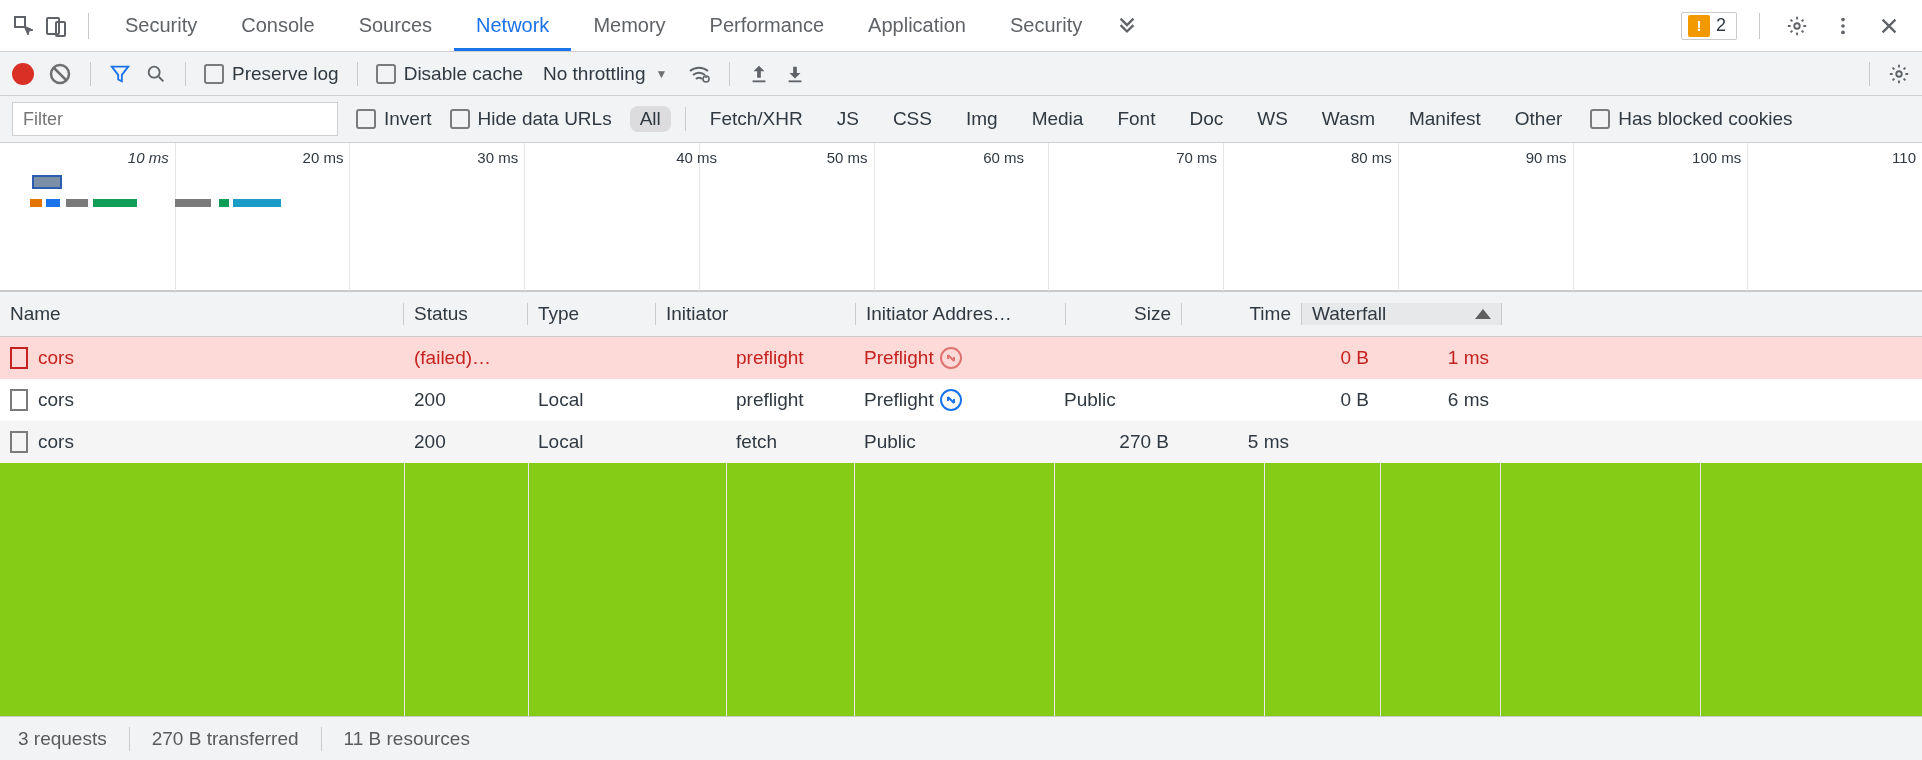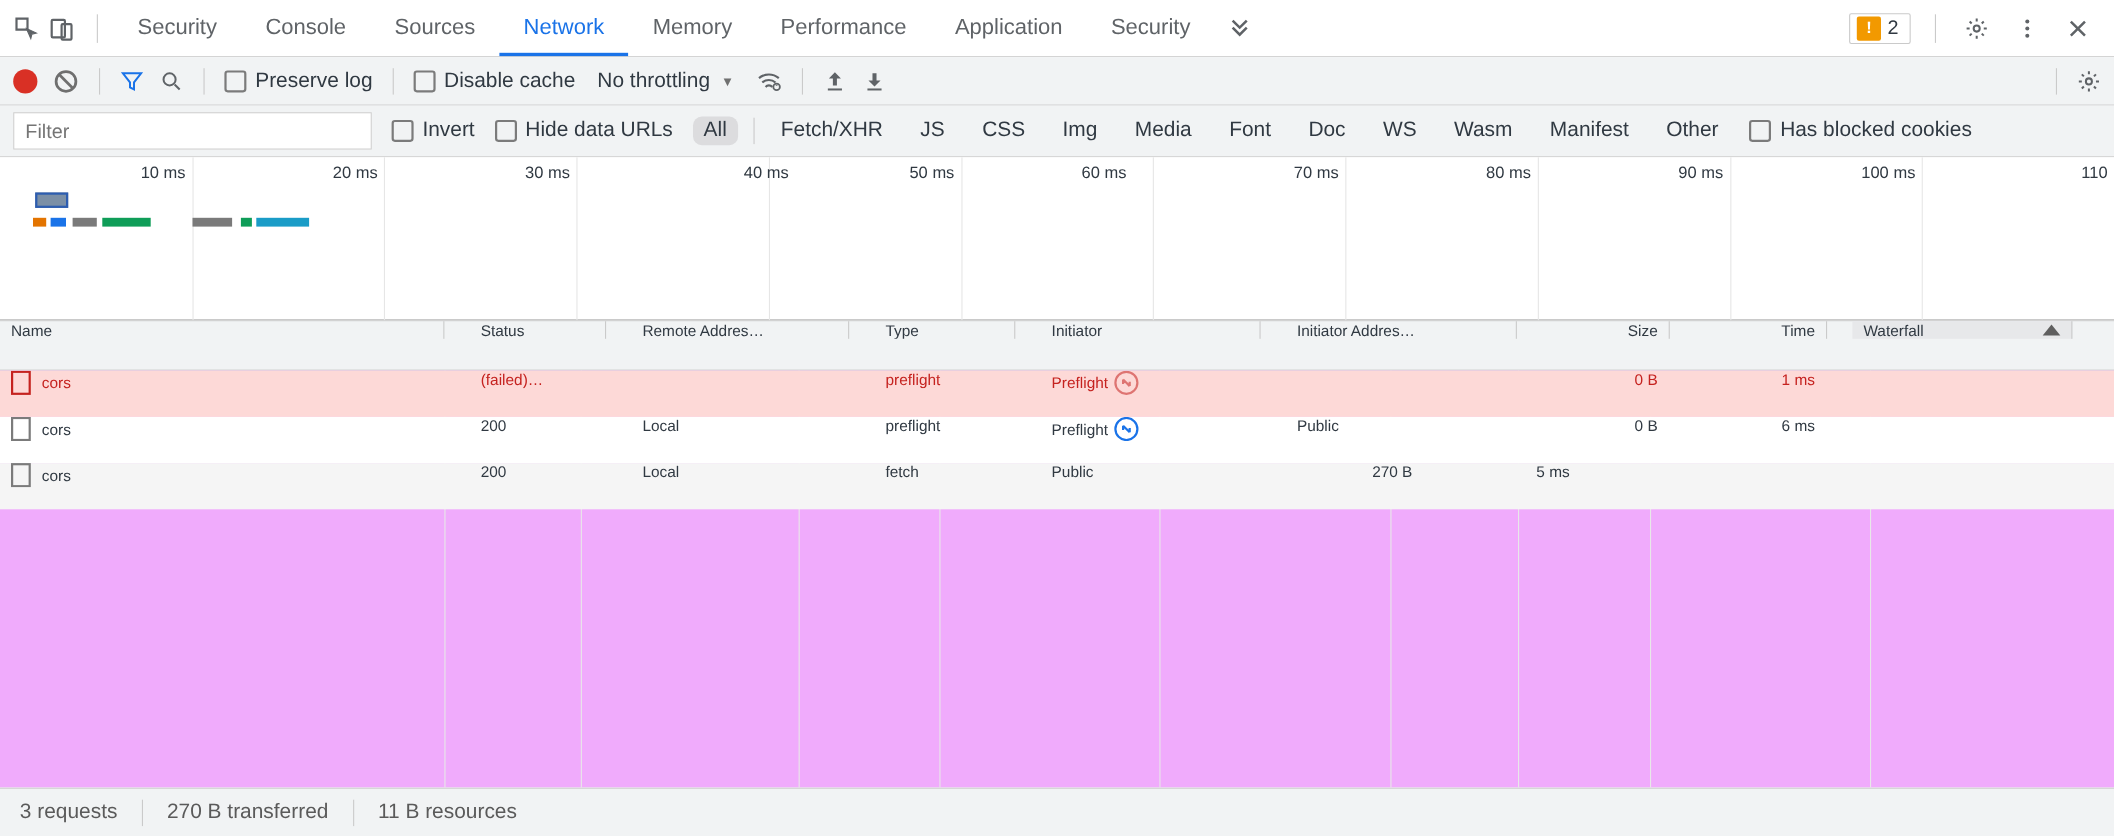--- a/index.html
+++ b/index.html
@@ -99,32 +99,31 @@
   .overview .sel{
     position:absolute;top:32px;left:32px;width:30px;height:14px;
     background:#7b8fa6;border:2px solid #2d5db0;
   }
   .overview .bars{position:absolute;top:50px;left:30px;height:8px;}
   .overview .bars span{display:inline-block;height:8px;}
 
   
   .req-table { flex:1; display:flex;flex-direction:column; overflow:hidden;}
   .req-head, .req-row {
-    display:flex;align-items:flex-start;
-    font-size:14px;
-    gap:23px;
+    display:flex;align-items:center;
+    font-size:19px;
   }
   .req-head { height:46px; background:#f1f3f4;border-bottom:1px solid #cacaca;border-top:1px solid #cacaca;}
   .req-head .col { display:flex;align-items:center;padding:0 10px;color:#303942;border-right:1px solid #cacaca;white-space:nowrap;overflow:hidden;text-overflow:ellipsis;font-weight:400;}
   .req-head .col.waterfall { background:#e7e8ea; position:relative;}
   .req-head .col.waterfall .sorttri{
     position:absolute;right:10px;top:50%;transform:translateY(-50%);
     width:0;height:0;border-left:8px solid transparent;border-right:8px solid transparent;border-bottom:10px solid #5f5f5f;
   }
-  .req-body { flex:1; background:#f0abfc; position:relative;}
+  .req-body { flex:1; background:#84cc16; position:relative;}
   .req-body .gridlines{position:absolute;inset:0;}
   .req-body .gridlines span{position:absolute;top:0;bottom:0;width:1px;background:#e8e8e8;}
   .req-row { height:42px;}
   .req-row .col{display:flex;align-items:center;padding:0 10px;border-right:1px solid transparent;white-space:nowrap;overflow:hidden;text-overflow:ellipsis;}
   .req-row:nth-child(odd){background:#fff;}
   .req-row:nth-child(even){background:#f5f5f5;}
   .req-row.failed{background:#fdd9d7;color:#c5221f;}
   .req-row.failed .col{color:#c5221f;}
   .col.name { flex:0 0 404px;}
   .col.status{flex:0 0 124px;}
@@ -319,21 +318,21 @@
     <label class="chklabel">
         <span class="checkbox"></span>
         <span>Has blocked cookies</span>
       </label>
   </div>
 
 
   <div class="overview">
     <div class="ticks" id="ticks-host">
         <div class="tickline" style="left: 174.727px;"></div>
-        <div class="tick" style="left: 174.727px;">10 ms</div>
+        <div class="tick" style="left: 174.727px; font-style: italic;">10 ms</div>
         <div class="tickline" style="left: 349.455px;"></div>
         <div class="tick" style="left: 349.455px;">20 ms</div>
         <div class="tickline" style="left: 524.182px;"></div>
         <div class="tick" style="left: 524.182px;">30 ms</div>
         <div class="tickline" style="left: 698.909px;"></div>
         <div class="tick" style="left: 723px;">40 ms</div>
         <div class="tickline" style="left: 873.636px;"></div>
         <div class="tick" style="left: 873.636px;">50 ms</div>
         <div class="tickline" style="left: 1048.36px;"></div>
         <div class="tick" style="left: 1030px;">60 ms</div>
@@ -357,21 +356,20 @@
       <span style="background:#7a7a7a;width:36px;"></span>
       <span style="background:#0f9d58;width:10px;margin-left:4px;"></span>
       <span style="background:#1a9cc7;width:48px;"></span>
     </div>
   </div>
 
   <div class="req-table">
     <div class="req-head">
       <div class="col name">Name</div>
       <div class="col status">Status</div>
-      <div class="col remote">Remote Addres…</div>
       <div class="col type">Type</div>
       <div class="col initiator">Initiator</div>
       <div class="col iaddr">Initiator Addres…</div>
       <div class="col size">Size</div>
       <div class="col time">Time</div>
       <div class="col waterfall">
           <span>Waterfall</span>
           <span class="sorttri"></span>
         </div>
       <div class="col waterfall2"></div>

